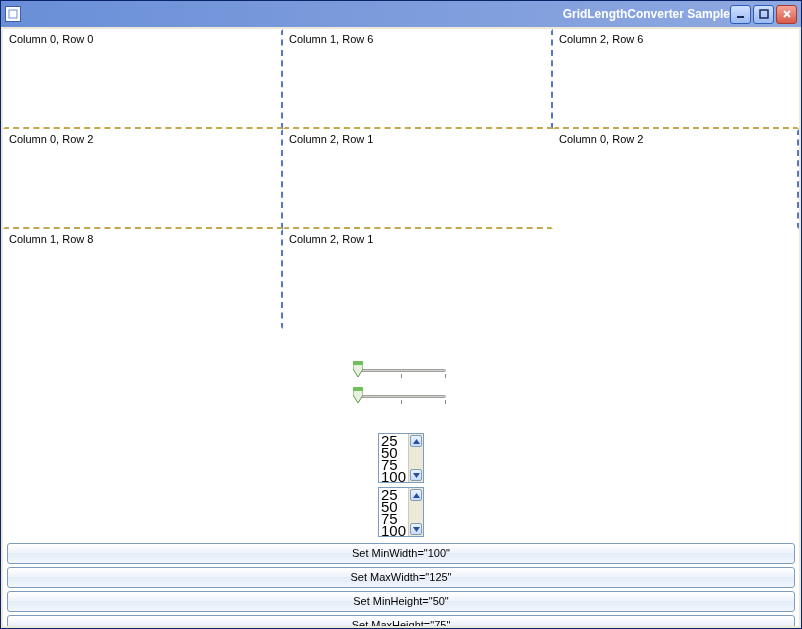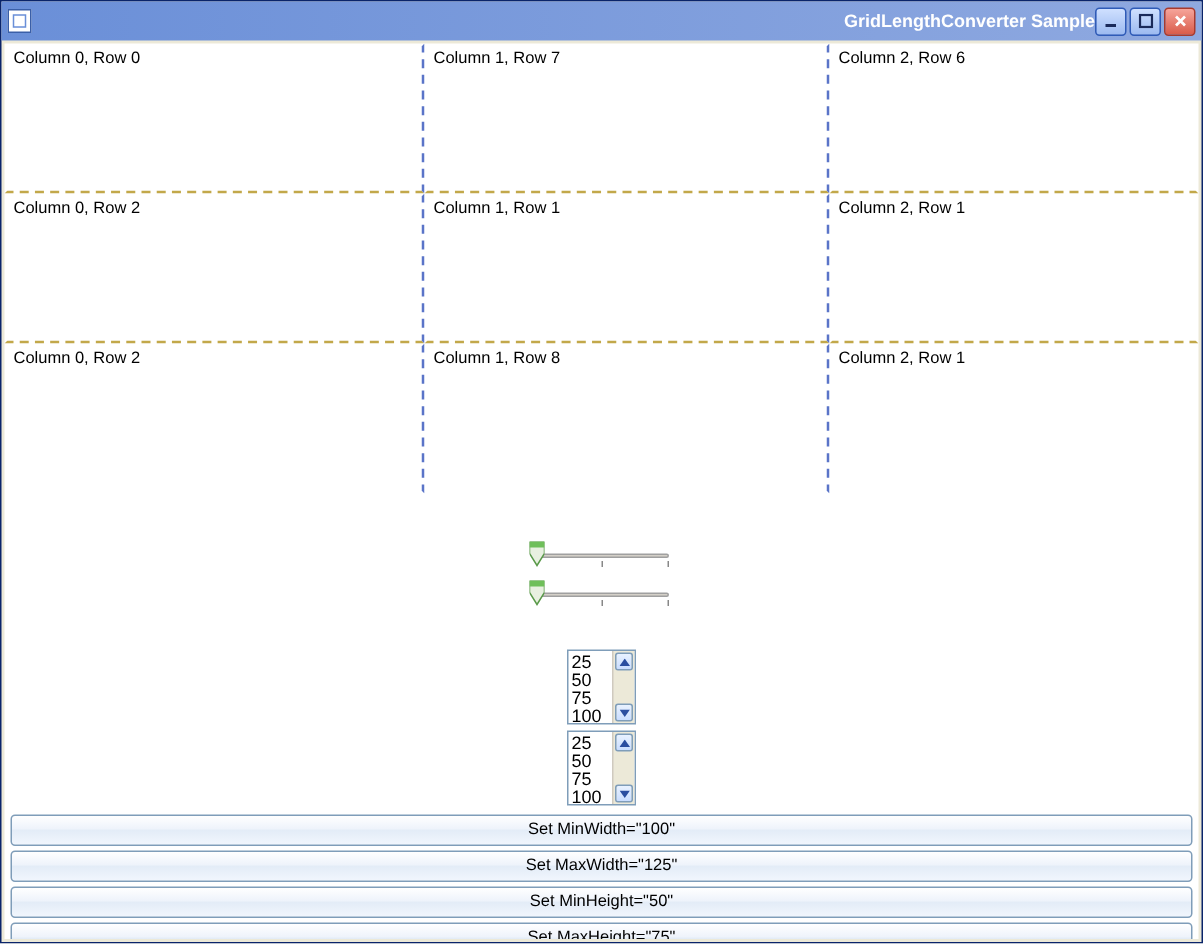--- a/index.html
+++ b/index.html
@@ -125,21 +125,21 @@
     border: 1px solid #7f9db9;
     background: #fff;
     position: relative;
     overflow: hidden;
     display: flex;
   }
   .listbox .items {
     flex: 1;
     padding: 1px 2px;
     line-height: 12px;
-    font-size: 12px;
+    font-size: 15px;
     color: #000;
     overflow: hidden;
   }
   .listbox .items div { height: 12px; white-space: nowrap; }
   .listbox .scrollbar {
     width: 15px;
     background: #ece9d8;
     border-left: 1px solid #cfcabf;
     display: flex;
     flex-direction: column;
@@ -206,25 +206,24 @@
             <path d="M2 2 L8 8 M8 2 L2 8" stroke="#fff" stroke-width="1.8"></path>
           </svg>
       </div>
     </div>
   </div>
 
   <div class="client">
 
     <div class="grid3">
       <div class="cell r0 c0"><span>Column 0, Row 0</span></div>
-      <div class="cell r0 c1"><span>Column 1, Row 7</span></div>
+      <div class="cell r0 c1"><span>Column 1, Row 6</span></div>
       <div class="cell r0 c2"><span>Column 2, Row 6</span></div>
 
       <div class="cell r1 c0"><span>Column 0, Row 2</span></div>
-      <div class="cell r1 c1"><span>Column 1, Row 1</span></div>
       <div class="cell r1 c2"><span>Column 2, Row 1</span></div>
 
       <div class="cell r2 c0"><span>Column 0, Row 2</span></div>
       <div class="cell r2 c1"><span>Column 1, Row 8</span></div>
       <div class="cell r2 c2"><span>Column 2, Row 1</span></div>
     </div>
 
     <div class="sliders-area">
       <div class="slider">
         <div class="track"></div>

